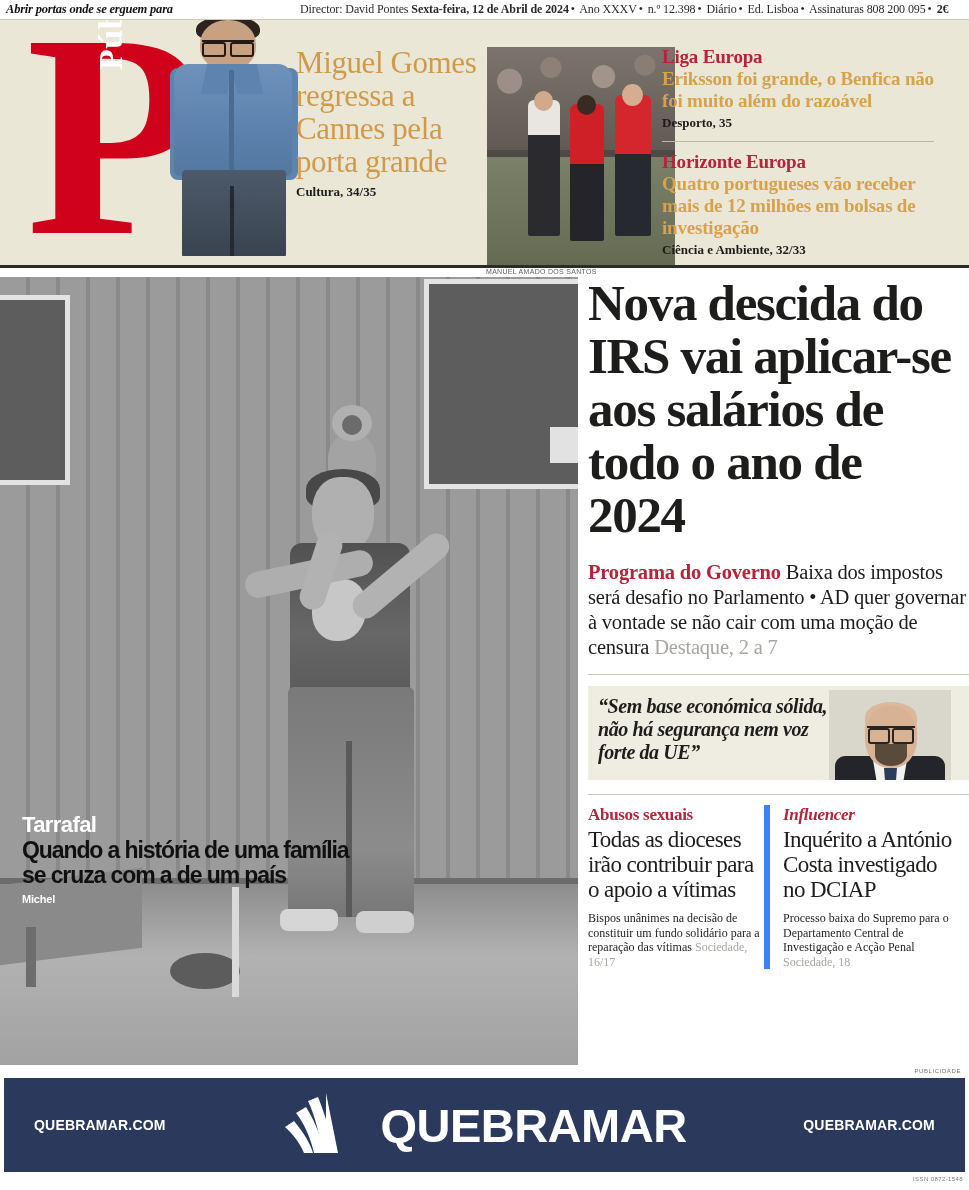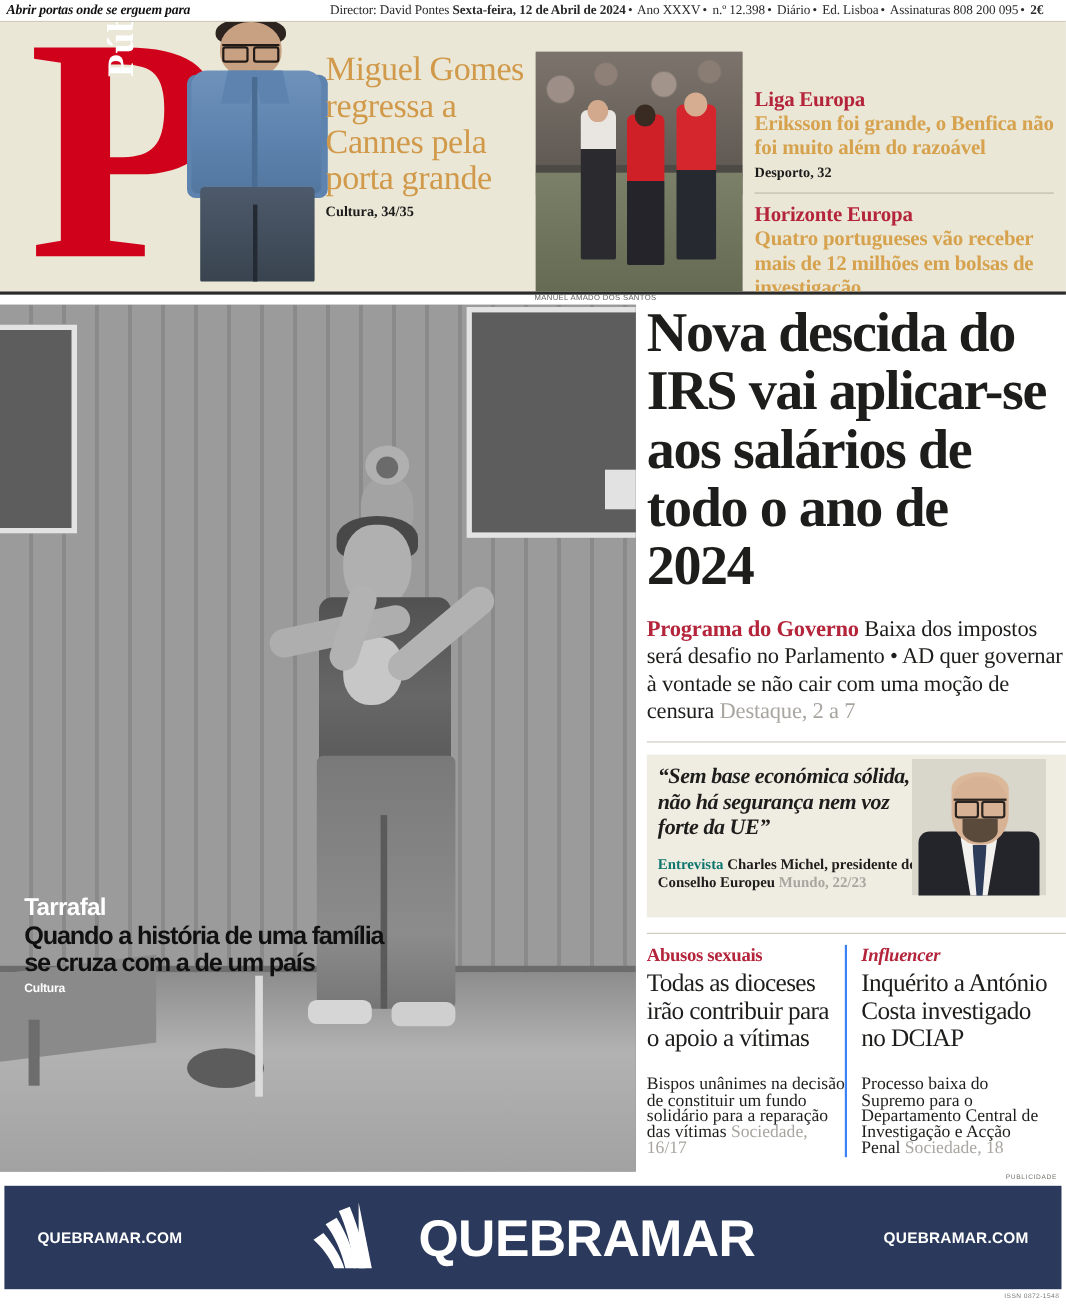--- a/index.html
+++ b/index.html
@@ -177,21 +177,21 @@
     background:linear-gradient(180deg,#cf2027 0 44%, #24242a 44% 100%); border-radius:6px 6px 2px 2px;}
   .sp-p2h{ position:absolute; left:48%; top:22%; width:10%; height:9%;
     background:#3a2b22; border-radius:50%;}
   .sp-p3{ position:absolute; left:68%; top:22%; width:19%; height:64%;
     background:linear-gradient(180deg,#d4262c 0 42%, #262a30 42% 100%); border-radius:6px 6px 2px 2px;}
   .sp-p3h{ position:absolute; left:72%; top:17%; width:11%; height:10%;
     background:#d6ad90; border-radius:50%;}
 
   
   .rightcol{
-    position:absolute; left:686px; top:26px; width:272px;margin-top:34px;
+    position:absolute; left:662px; top:26px; width:272px;
   }
   .teaser .kicker{
     font-family:"Liberation Serif", serif;
     font-weight:bold; font-size:19px; color:#b4243a; line-height:22px;
     letter-spacing:-0.2px;
   }
   .teaser .headline{
     font-family:"Liberation Serif", serif;
     font-weight:bold; font-size:19px; color:#d6a24e; line-height:22px;
     letter-spacing:-0.2px;
@@ -311,21 +311,21 @@
     margin-top:18px; letter-spacing:-0.2px;
   }
   .lead-sub .kick{ color:#b4243a; font-weight:bold; }
   .ref-grey{ color:#a9a6a0; }
 
   .hrule{ border-top:1px solid #c9c5ba; margin:14px 0 0 0; }
 
   
   .interview{
     position:relative; margin-top:11px;
-    background:#efece2; height:148px; overflow:hidden;
+    background:#efece2; height:94px; overflow:hidden;
   }
   .iv-quote{
     position:absolute; left:10px; top:9px; width:232px;
     font-family:"Liberation Serif", serif;
     font-style:italic; font-weight:bold;
     font-size:20px; line-height:23px; color:#1d1d1b;
     letter-spacing:-0.4px;
   }
   .iv-meta{
     position:absolute; left:10px; top:92px; width:238px;
@@ -356,36 +356,36 @@
   .iv-beard{ position:absolute; left:46px; top:54px; width:32px; height:22px;
     background:#5a4a3c; border-radius:0 0 50% 50%; }
 
   
   .bottomcols{
     position:relative; margin-top:14px;
     border-top:1px solid #c9c5ba;
     display:flex; padding-top:10px;
   }
   .bcol{ width:182px; }
-  .bcol.first{ border-right:2px solid #3b82f6; }
+  .bcol.first{ border-right:6px solid #3b82f6; }
   .bcol.second{ padding-left:13px; }
   .bc-kicker{
     font-family:"Liberation Serif", serif;
     font-weight:bold; font-size:17px; color:#b4243a; line-height:19px;
     letter-spacing:-0.3px;
   }
   .bc-kicker.ital{ font-style:italic; }
   .bc-head{
     font-family:"Liberation Serif", serif;
     font-weight:normal; font-size:23px; line-height:25px; color:#1d1d1b;
     letter-spacing:-0.6px; margin-top:3px;
   }
   .bc-body{
     font-family:"Liberation Serif", serif;
-    font-size:16px; line-height:14.5px; color:#1d1d1b; margin-top:23px;
+    font-size:12px; line-height:14.5px; color:#1d1d1b; margin-top:9px;
   }
 
   
   .pub-label{
     position:absolute; right:8px; top:1068px;
     font-family:"Liberation Sans", sans-serif;
     font-size:6px; color:#77746e; letter-spacing:0.6px;
   }
   .adbanner{
     position:absolute; left:4px; top:1078px;
@@ -461,21 +461,21 @@
     <div class="sp-p2"></div>
     <div class="sp-p2h"></div>
     <div class="sp-p3"></div>
     <div class="sp-p3h"></div>
   </div>
 
   <div class="rightcol">
     <div class="teaser">
       <div class="kicker">Liga Europa</div>
       <div class="headline">Eriksson foi grande, o Benfica não foi muito além do razoável</div>
-      <div class="ref">Desporto, 32</div>
+      <div class="ref">Desporto, 35</div>
     </div>
     <div class="teaser-sep"></div>
     <div class="teaser">
       <div class="kicker">Horizonte Europa</div>
       <div class="headline">Quatro portugueses vão receber mais de 12 milhões em bolsas de investigação</div>
       <div class="ref">Ciência e Ambiente, 32/33</div>
     </div>
   </div>
 </div>
 
@@ -510,21 +510,21 @@
       <div class="m-pants"></div>
       <div class="m-split"></div>
       <div class="m-shoeL"></div>
       <div class="m-shoeR"></div>
     </div>
   </div>
 
   <div class="photo-caption">
     <div class="pc-kicker">Tarrafal</div>
     <div class="pc-head">Quando a história de uma família se cruza com a de um país</div>
-    <div class="pc-ref">Cultura</div>
+    <div class="pc-ref">Michel</div>
   </div>
 
   <div class="rightmain">
 
     <div class="lead-headline">Nova descida do IRS vai aplicar-se aos salários de todo o ano de 2024</div>
 
     <div class="lead-sub">
       <span class="kick">Programa do Governo</span><span> Baixa dos impostos será desafio no Parlamento • AD quer governar à vontade se não cair com uma moção de censura </span><span class="ref-grey">Destaque, 2 a 7</span>
     </div>
 

